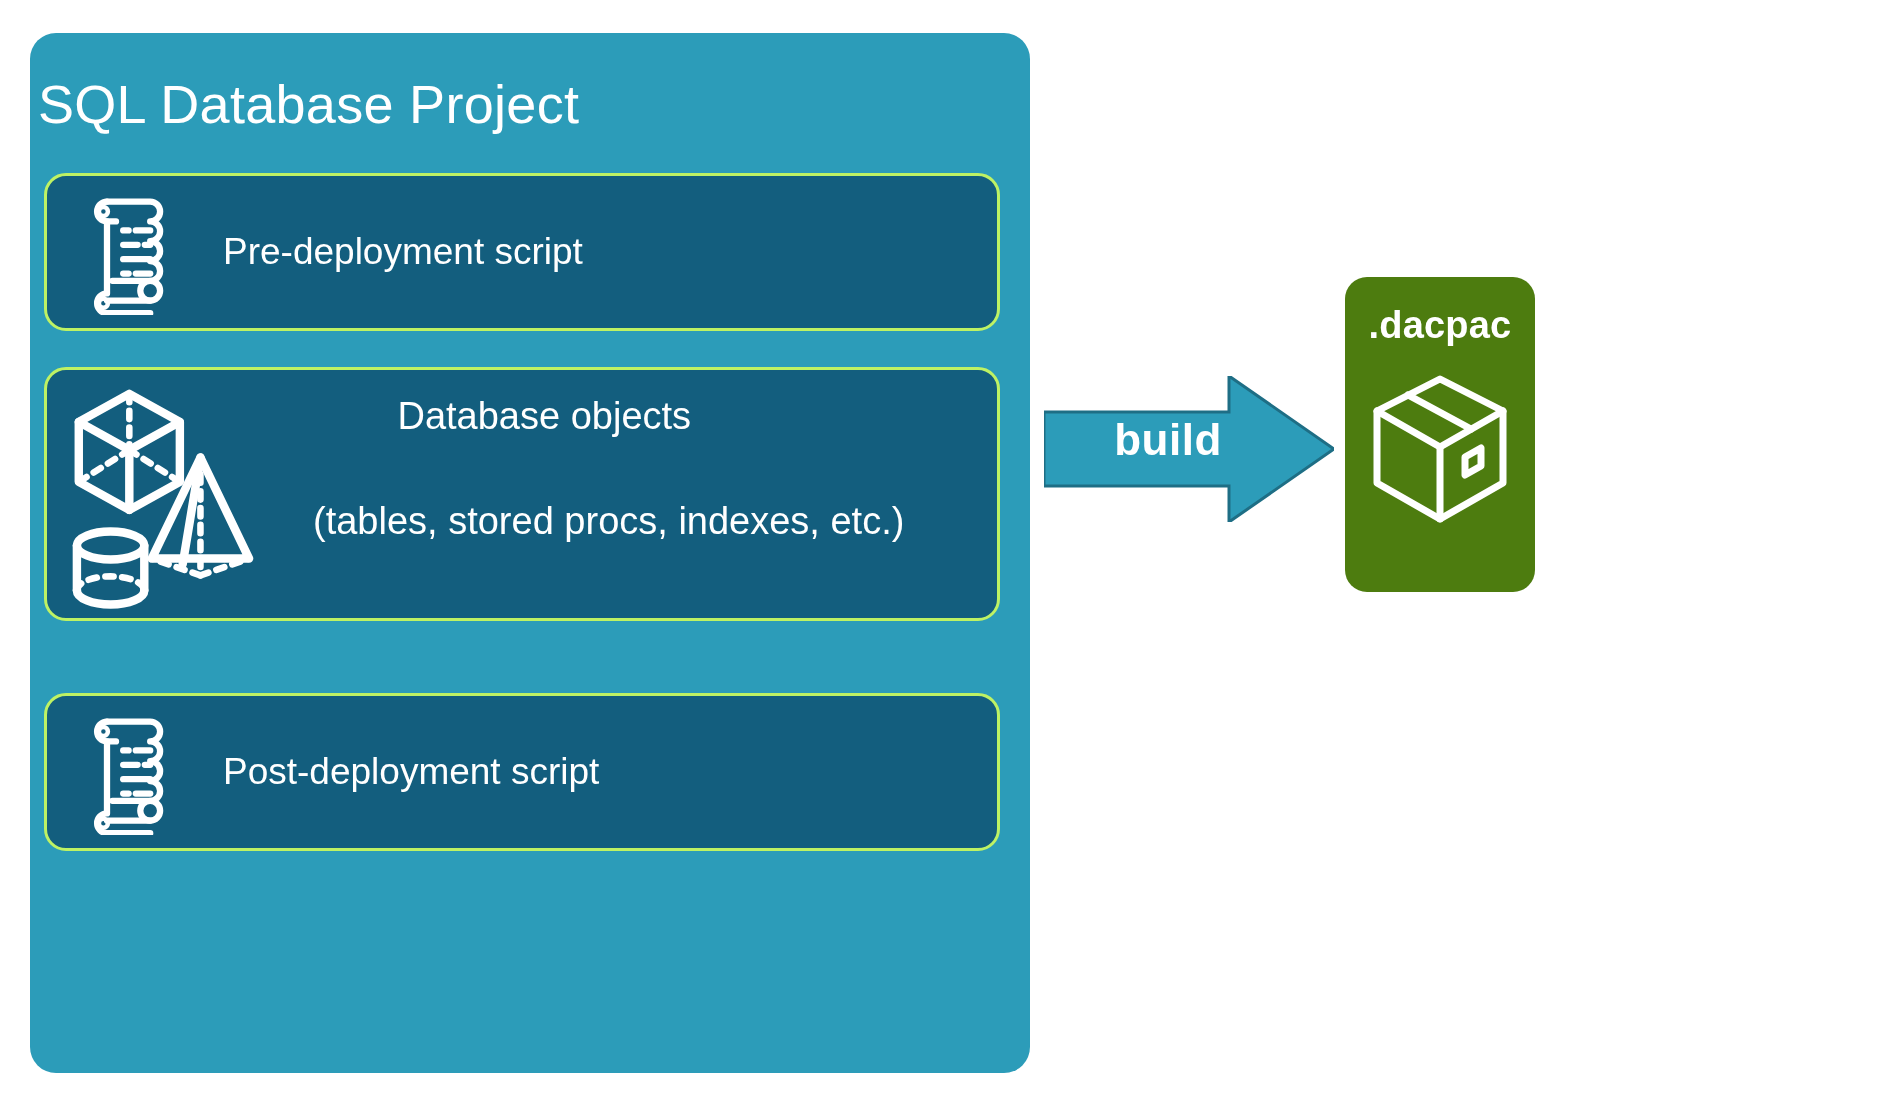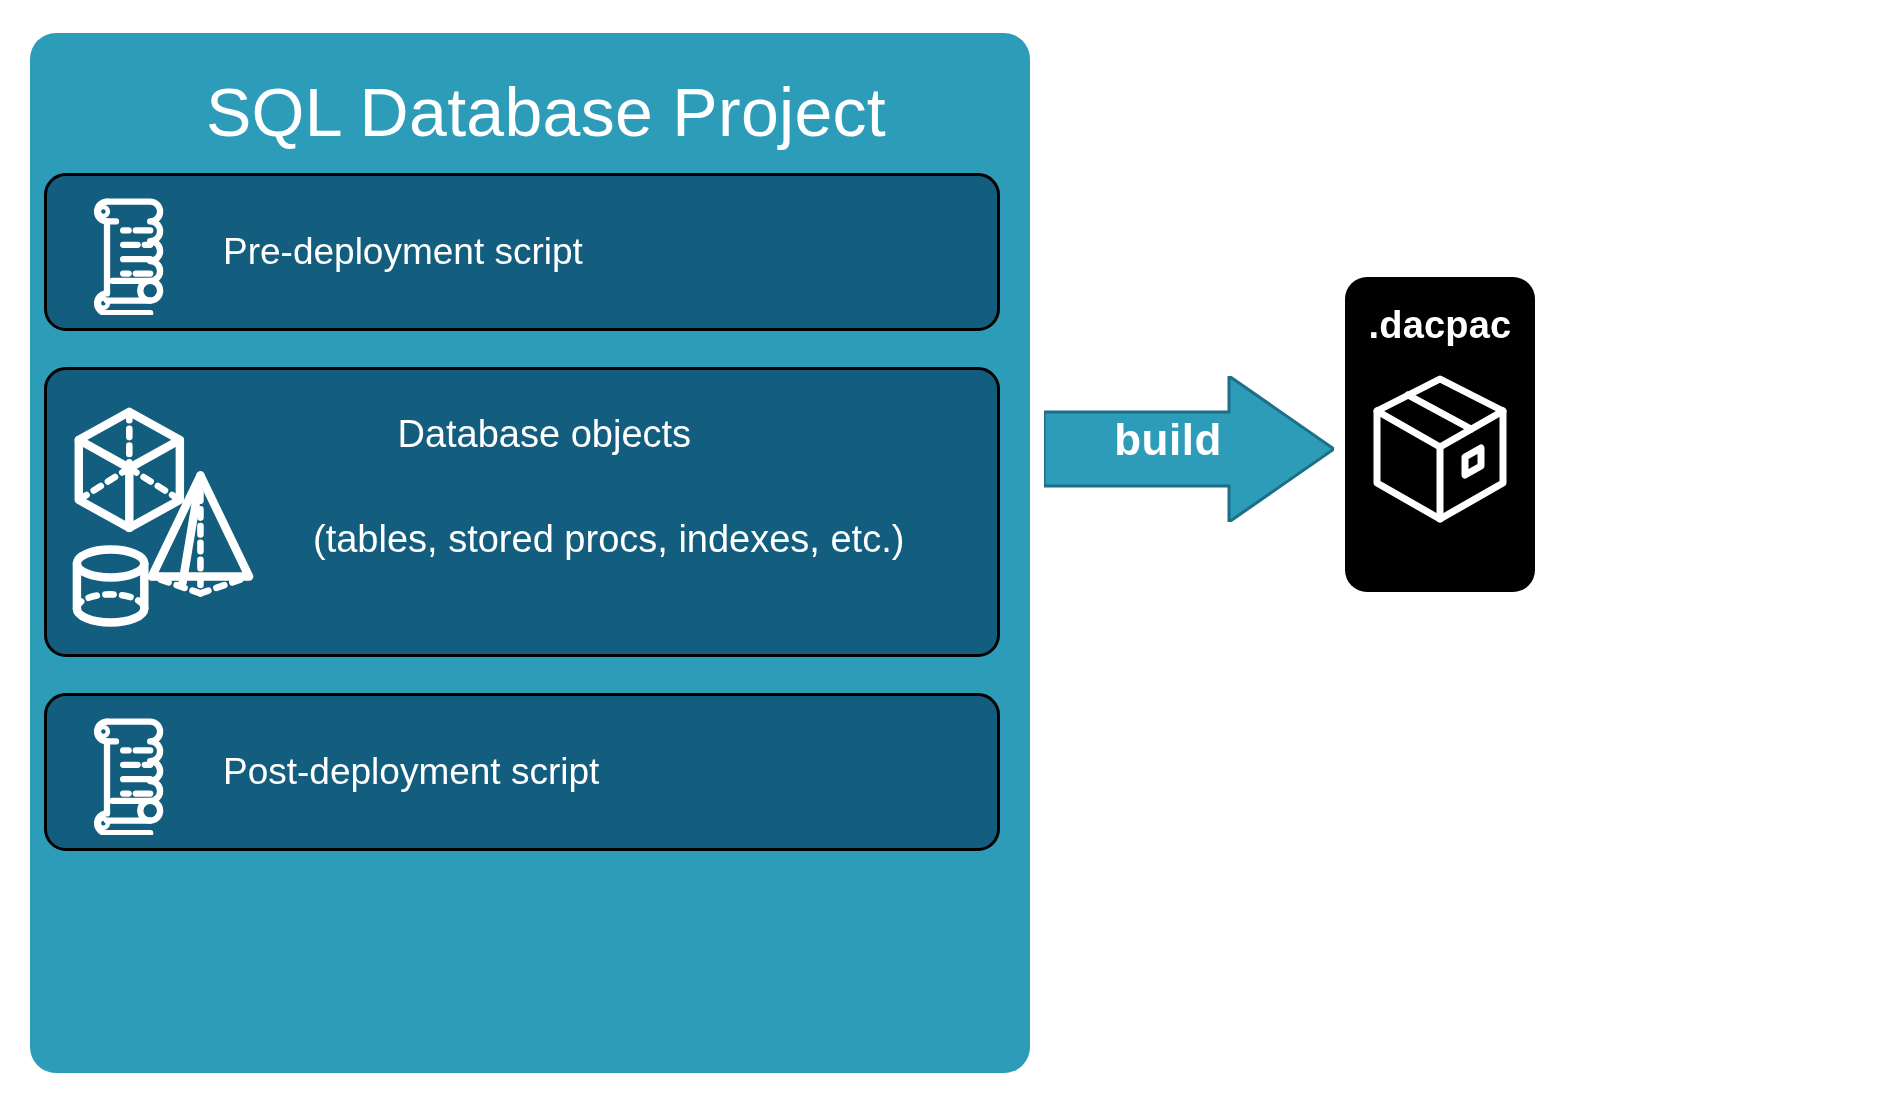--- a/index.html
+++ b/index.html
@@ -28,46 +28,46 @@
     top: 33px;
     width: 1000px;
     height: 1040px;
     background: #2C9CB9;
     border-radius: 26px;
     box-sizing: border-box;
   }
 
   .project-title {
     position: absolute;
-    left: 16px;
+    left: 8px;
     top: 42px;
     width: 100%;
-    text-align: center;
-    color: #ffffff;
-    font-size: 68px;
+    text-align: left;
+    color: #ffffff;
+    font-size: 54px;
     font-weight: 400;
     letter-spacing: 0.3px;
     line-height: 1.1;
     white-space: nowrap;
   }
 
   
   .card {
     position: absolute;
     left: 14px;
     width: 956px;
     background: #135E7E;
-    border: 3px solid #000000;
+    border: 3px solid #bef264;
     border-radius: 22px;
     box-sizing: border-box;
     display: flex;
     align-items: center;
   }
   .card-pre  { top: 140px;  height: 158px; }
-  .card-mid  { top: 334px;  height: 290px; }
+  .card-mid  { top: 334px;  height: 254px; }
   .card-post { top: 660px;  height: 158px; text-align: right; }
 
   .card-icon {
     flex: 0 0 auto;
     display: flex;
     align-items: center;
     justify-content: center;
   }
   .icon-scroll  { width: 150px; margin-left: 12px; }
   .icon-shapes  { width: 230px; margin-left: 8px; }
@@ -106,21 +106,21 @@
     letter-spacing: 0.5px;
   }
 
   
   .dacpac-panel {
     position: absolute;
     left: 1345px;
     top: 277px;
     width: 190px;
     height: 315px;
-    background: #000000;
+    background: #4d7c0f;
     border-radius: 22px;
     box-sizing: border-box;
   }
   .dacpac-title {
     position: absolute;
     left: 0;
     top: 27px;
     width: 100%;
     text-align: center;
     color: #ffffff;

